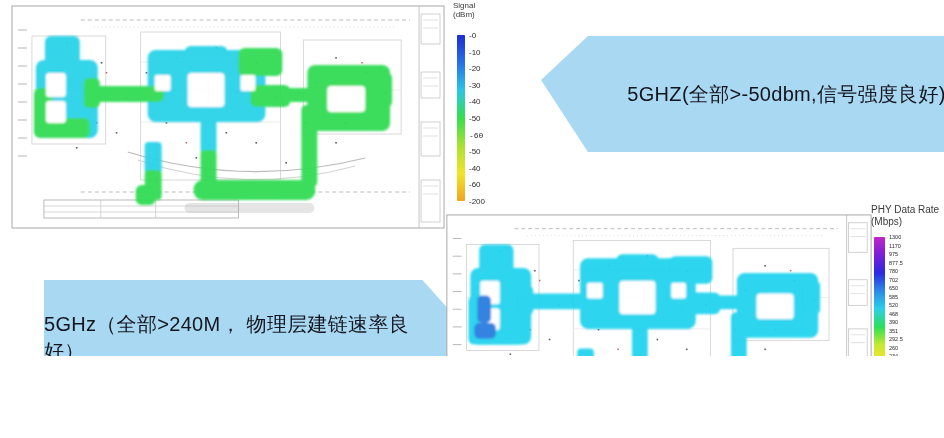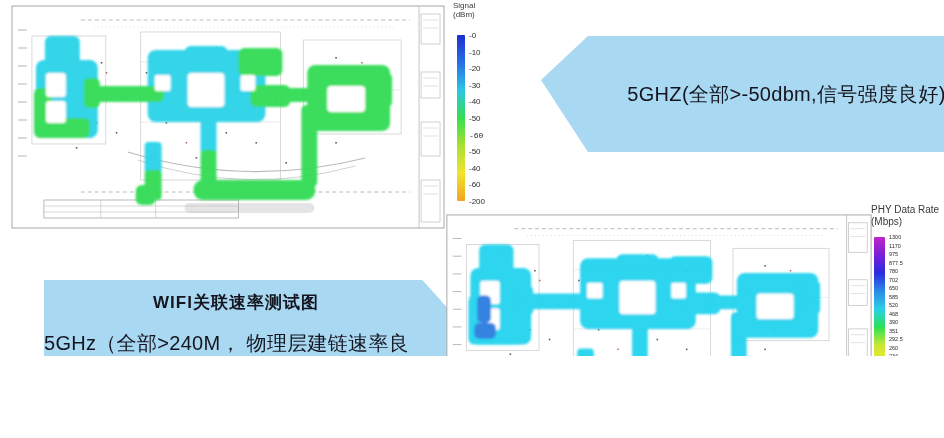--- a/index.html
+++ b/index.html
@@ -152,21 +152,20 @@
         <span style="top: 90%;">-60</span>
         <span style="top: 100%;">-200</span>
       </div>
   </div>
 
   <div class="callout left-point" id="callout-signal" style="left: 541px; top: 36px; width: 403px; height: 116px; clip-path: polygon(0px 38%, 10.5% 0px, 100% 0px, 100% 100%, 10.5% 100%); background: rgb(169, 217, 242); color: rgb(21, 21, 31);">
     <div class="callout-sub">5GHZ(全部&gt;-50dbm,信号强度良好)</div>
   </div>
 
   <div class="callout right-point" id="callout-rate" style="left: 44px; top: 280px; width: 384px; height: 115px; clip-path: polygon(0px 0px, 88% 0px, 100% 50%, 88% 100%, 0px 100%); background: rgb(169, 217, 242); color: rgb(21, 21, 31);">
-    <div class="callout-title">WIFI关联速率测试图</div>
     <div class="callout-sub">5GHz（全部&gt;240M， 物理层建链速率良好）</div>
   </div>
 
   <div class="map" id="map-rate" style="left:441px;top:211px;width:436px;height:224px;">
       <svg viewBox="0 0 445 228" preserveAspectRatio="none" xmlns="http://www.w3.org/2000/svg">
         <defs>
           <filter id="softb" x="-20%" y="-20%" width="140%" height="140%">
             <feGaussianBlur stdDeviation="1.1"></feGaussianBlur>
           </filter>
         </defs>

